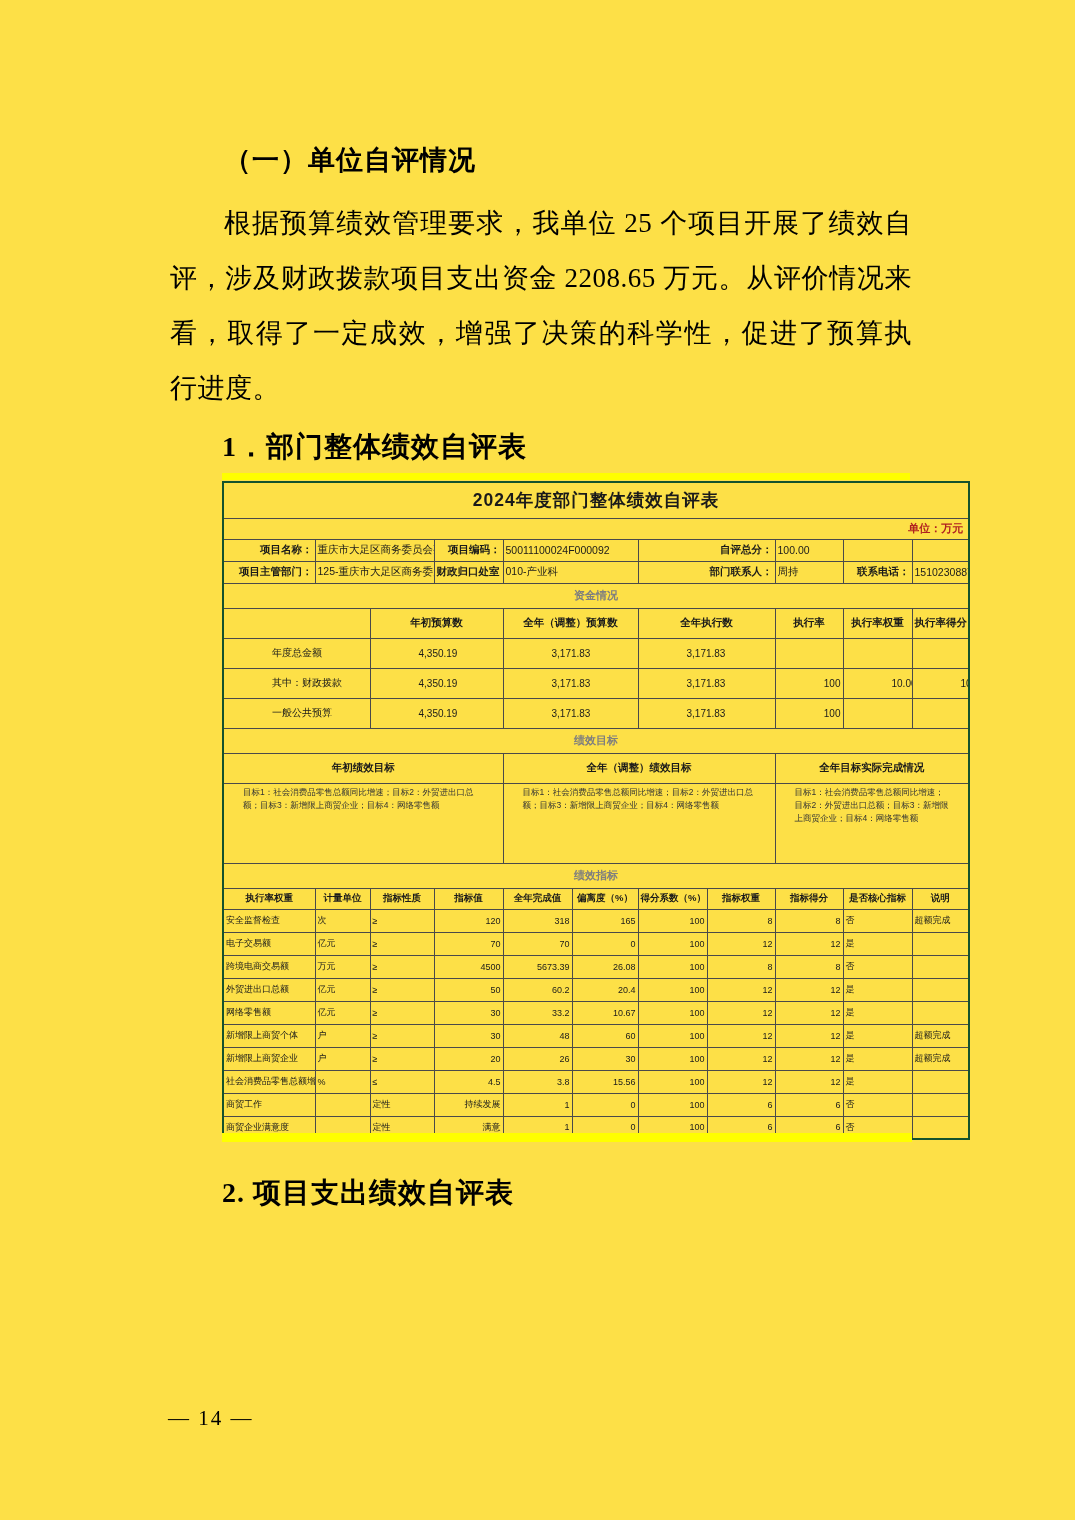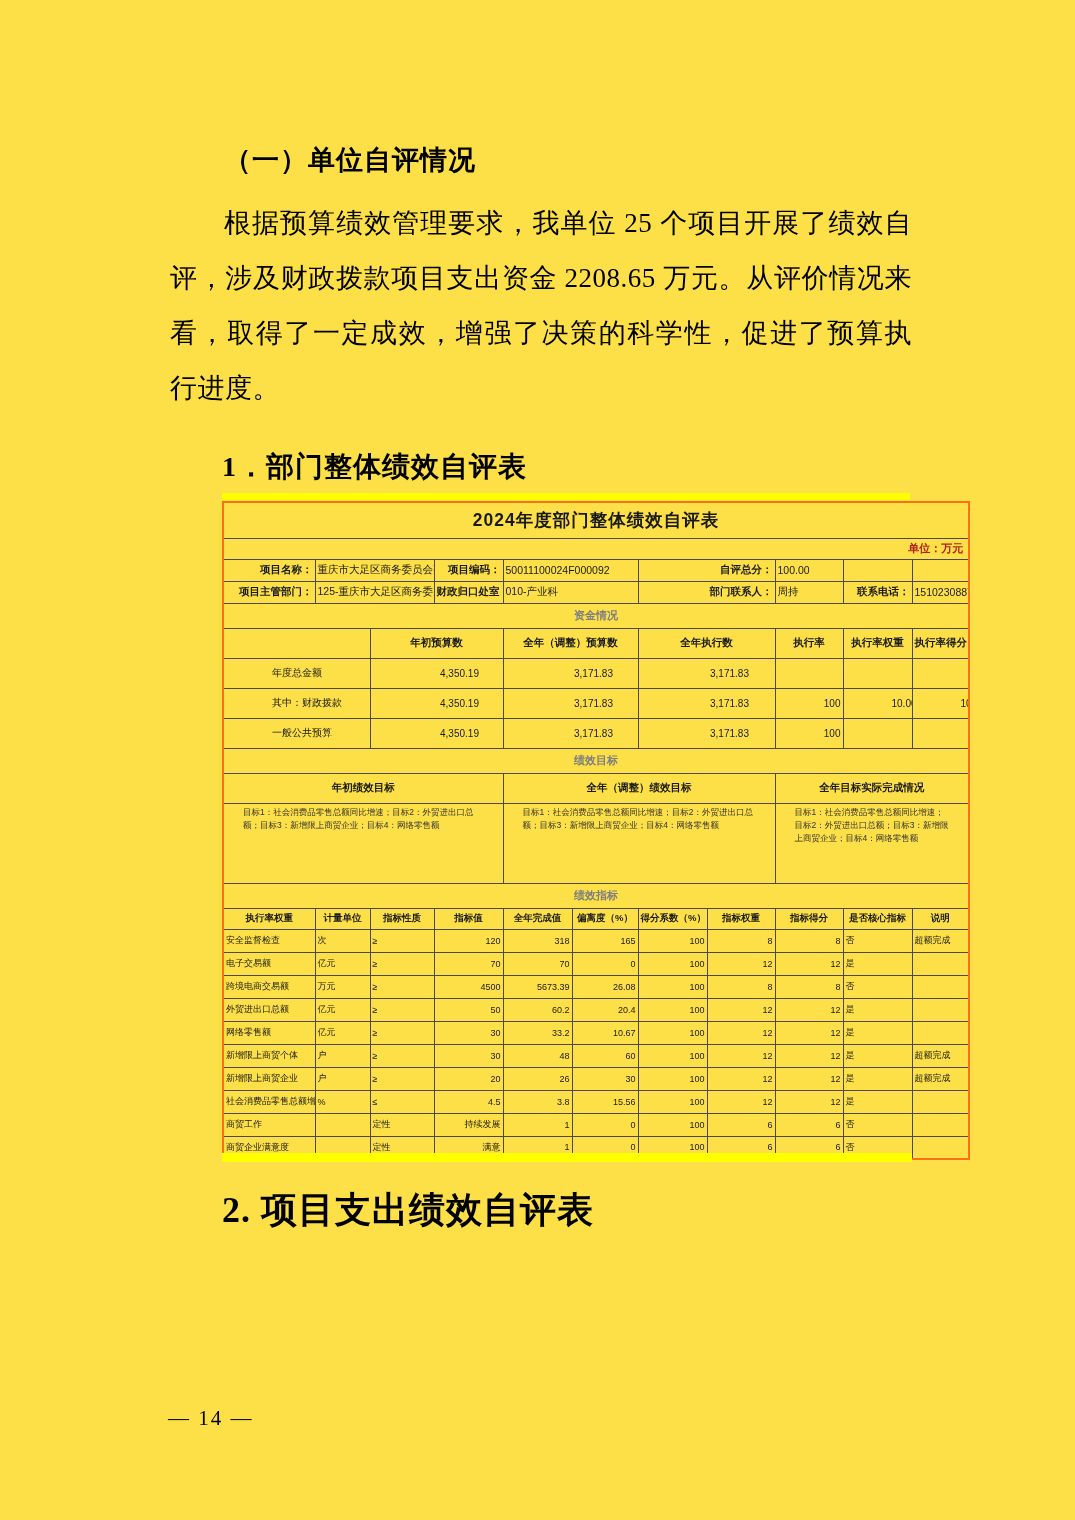--- a/index.html
+++ b/index.html
@@ -10,47 +10,47 @@
   }
   .h-section {
     position:absolute; top:142px; left:224px;
     font-size:27px; font-weight:600; letter-spacing:1px;
   }
   .paragraph {
     position:absolute; top:196px; left:170px; width:742px;
     font-size:27px; line-height:55px; text-align:justify; text-indent:2em;
     letter-spacing:0.5px;
   }
-  .block { position:absolute; top:448px; left:222px; width:690px; }
+  .block { position:absolute; top:428px; left:222px; width:690px; }
   .h-table1 { font-size:28px; font-weight:bold; letter-spacing:1px; }
   .hl-bar { background:#ffff00; height:7px; width:688px; margin:7px 0 1px 0; }
   .hl-bar.bottom { height:9px; width:690px; margin:-7px 0 0 0; position:relative; z-index:3; }
-  .h-table2 { font-size:36px; font-weight:bold; letter-spacing:1px; margin-top:24px; }
+  .h-table2 { font-size:28px; font-weight:bold; letter-spacing:1px; margin-top:32px; }
   .page-number { position:absolute; top:1406px; left:168px; font-size:21px; letter-spacing:2px; }
 
   table.report {
     width:746px; border-collapse:collapse; table-layout:fixed;
     font-family:"Liberation Sans", sans-serif; color:#1a1a1a;
-    border:2px solid #f97316;
+    border:2px solid #14532d;
   }
   table.report td {
     border:1px solid #4a4a4a; overflow:hidden; white-space:nowrap;
     font-size:10px; vertical-align:middle; padding:0 2px;
   }
   tr.r-title td { height:36px; font-size:17.5px; font-weight:bold; text-align:center; letter-spacing:1px; }
   tr.r-unit td { height:21px; text-align:right; color:#b02020; font-weight:bold; font-size:11px; padding-right:5px; }
   tr.r-info td { height:22px; font-size:10.5px; }
   td.lab { font-weight:bold; text-align:right; padding-right:4px; }
   td.val { text-align:left; padding-left:5px; }
   td.val-sm { text-align:left; padding-left:2px; font-size:9px; }
   tr.r-band td { height:25px; text-align:center; color:#7f7f7f; font-weight:bold; font-size:11px; }
   tr.r-fhead td, tr.r-ghead td { height:30px; text-align:center; font-weight:bold; font-size:10.5px; }
   tr.r-frow td { height:30px;padding-left:48px; }
   td.fname { text-align:left; padding-left:4px; }
-  td.fnum { text-align:center; padding-right:18px; }
+  td.fnum { text-align:left; padding-right:18px; }
   td.frate { text-align:right; padding-right:1px; }
   td.fweight { text-align:left; padding-left:1px; }
   td.fscore { text-align:right; padding-right:16px; }
   tr.r-goal td {
     height:80px; vertical-align:top; text-align:left; white-space:normal;
     font-size:8.5px; line-height:1.55; padding:2px 19px; color:#333;
   }
   tr.r-ihead td { height:21px; text-align:center; font-weight:bold; font-size:9.5px; }
   tr.r-irow td { height:23px; font-size:9px; }
   td.iname { text-align:left; padding-left:5px; }

